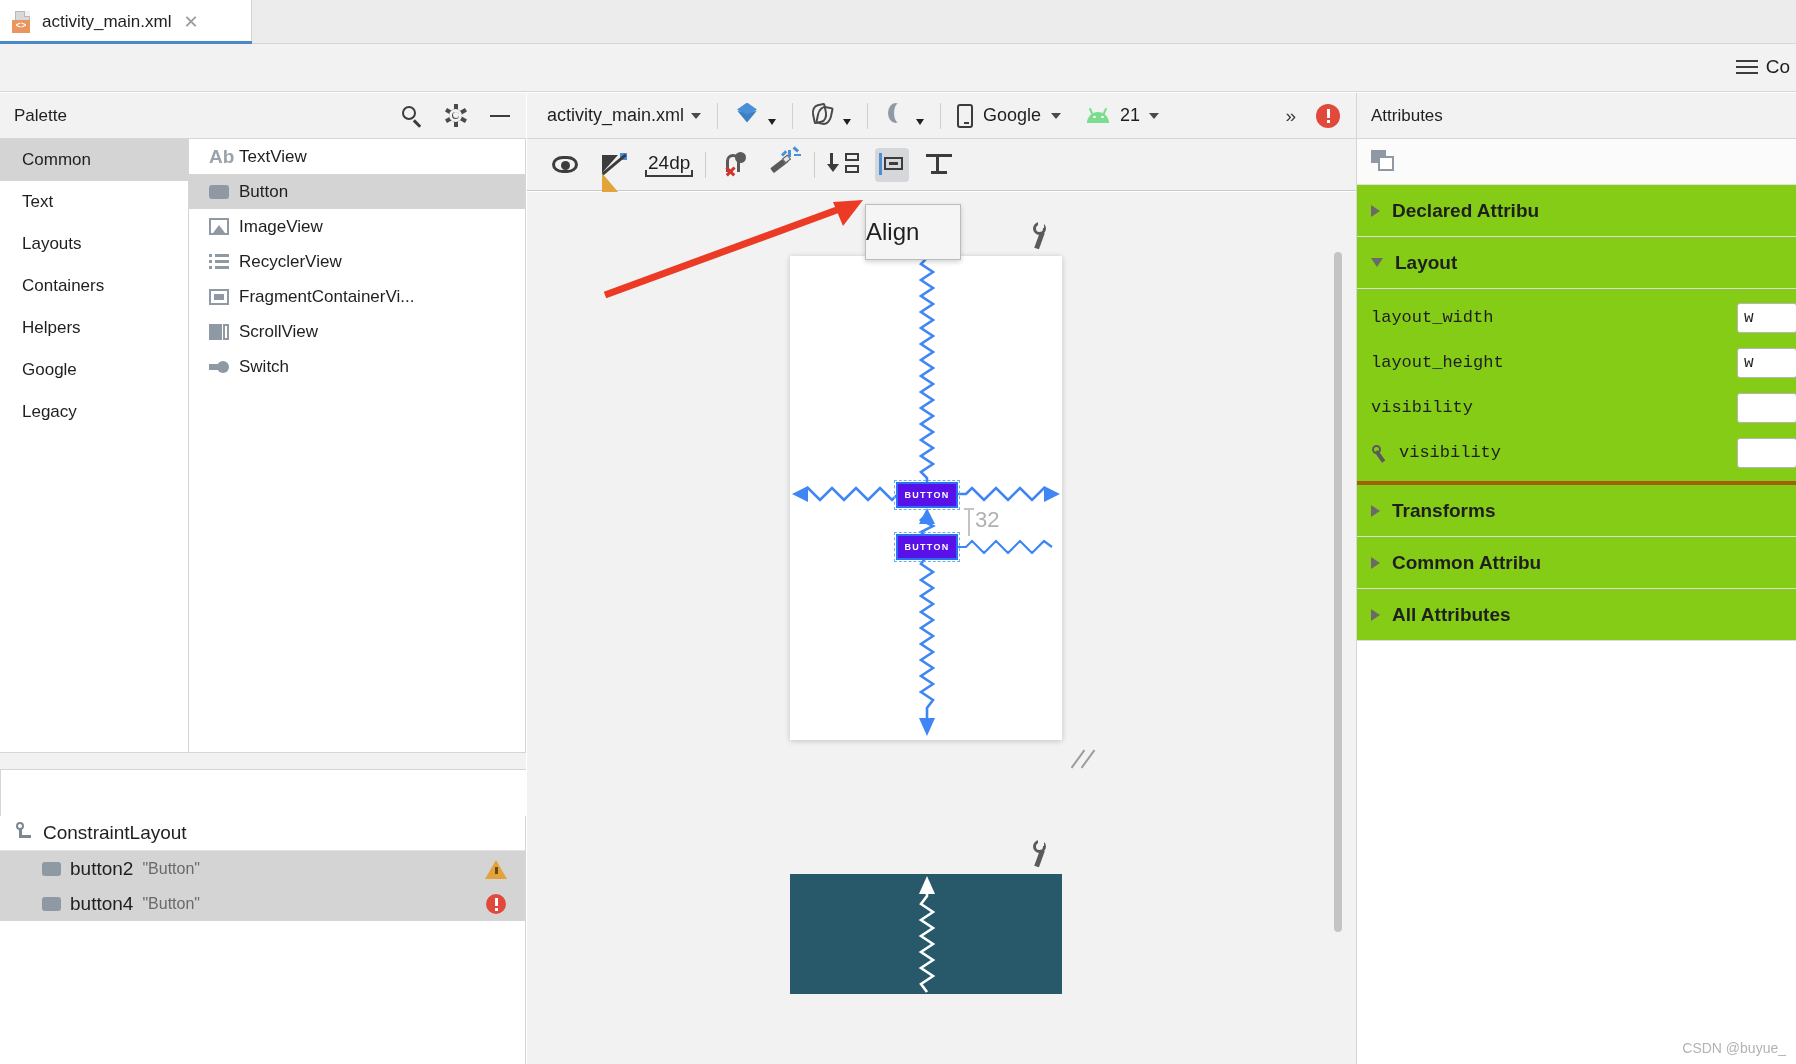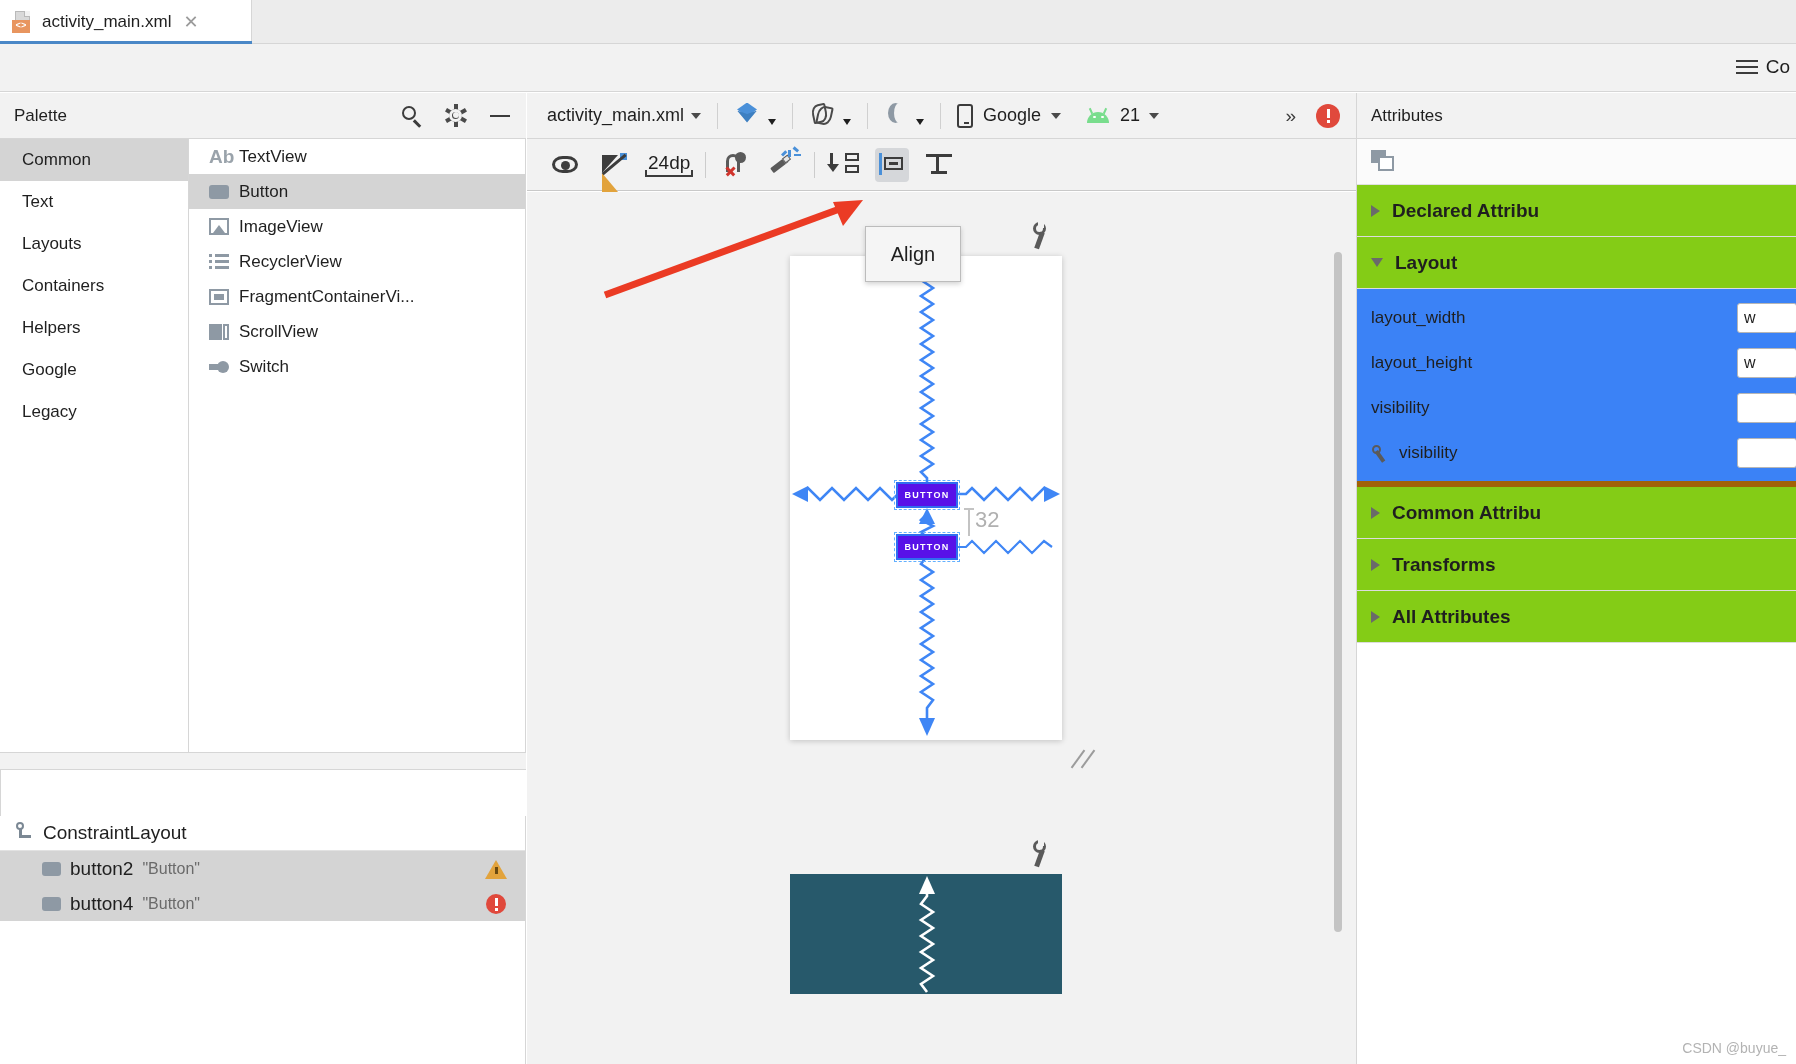--- a/index.html
+++ b/index.html
@@ -285,24 +285,24 @@
   .wrench .st{ position:absolute; left:7.5px; top:10px; width:5px; height:17px; background:#5a5a5a;
     transform:rotate(20deg); }
 
   
   .device2{
     position:absolute; left:263px; top:682px; width:272px; height:120px;
     background:#27596b;
   }
 
   .tooltip{
-    position:absolute; left:338px; top:34px; width:96px; height:56px;
+    position:absolute; left:338px; top:12px; width:96px; height:56px;
     background:#f5f5f5; border:1px solid #bcbcbc; box-shadow:0 2px 5px rgba(0,0,0,.18);
-    display:flex; align-items:center; justify-content:center;
-    font-size:20px; color:#1f1f1f; z-index:40;
+    display:flex; align-items:center; 
+    font-size:24px; color:#1f1f1f; z-index:40;
   }
   .arrow-svg{ position:absolute; left:0; top:0; pointer-events:none; z-index:45; }
 
   
   .chip{
     position:absolute; background:#5811e8; border:2px solid #2f6ef0;
     color:#ffffff; font-size:9px; letter-spacing:1.3px; font-weight:bold;
     display:flex; align-items:center; justify-content:center;
     outline:1px dashed #63b0ff; outline-offset:1px;
   }
@@ -336,21 +336,21 @@
   .ico-copy .f{ position:absolute; left:7px; top:6px; width:16px; height:15px; background:#ffffff;
     border:2px solid #8e99a4; }
   .sect{
     height:52px; background:#84cc16; border-bottom:1px solid #dcdcdc;
     display:flex; align-items:center; gap:12px; padding-left:14px;
     font-size:19px; font-weight:bold; color:#1f1f1f; cursor:default;
   }
   .caret{ width:0;height:0; }
   .caret.right{ border-top:6px solid transparent; border-bottom:6px solid transparent; border-left:9px solid #6a6a6a; }
   .caret.down{ border-left:6px solid transparent; border-right:6px solid transparent; border-top:9px solid #6a6a6a; }
-  .rows{ background:#3b82f6; border-bottom:6px solid #a16207; padding:6px 0; }
+  .rows{ background:#84cc16; border-bottom:4px solid #a16207; padding:6px 0;font-family:Liberation Mono, monospace; }
   .arow{
     height:45px; display:flex; align-items:center; padding-left:14px; font-size:17px; color:#1f1f1f;
   }
   .arow .lbl{ display:flex; align-items:center; gap:8px; }
   .arow .fld{
     margin-left:auto; margin-right:0; width:60px; height:30px; background:#ffffff;
     border:1px solid #b6b6b6; border-radius:3px; display:flex; align-items:center;
     padding-left:6px; font-size:16px; color:#1f1f1f; overflow:hidden; white-space:nowrap;
   }
   .ico-wrench-sm{ width:20px; height:20px; position:relative; }
@@ -746,25 +746,25 @@
                 <i class="hd"></i>
                 <i class="st"></i>
               </span>
             <span>visibility</span>
           </span>
           <span class="fld"></span>
         </div>
       </div>
       <div class="sect">
         <span class="caret right"></span>
-        <span>Common Attribu</span>
+        <span>Transforms</span>
       </div>
       <div class="sect">
         <span class="caret right"></span>
-        <span>Transforms</span>
+        <span>Common Attribu</span>
       </div>
       <div class="sect">
         <span class="caret right"></span>
         <span>All Attributes</span>
       </div>
     </div>
     <div class="watermark">CSDN @buyue_</div>
   </div>
 
 </div>

